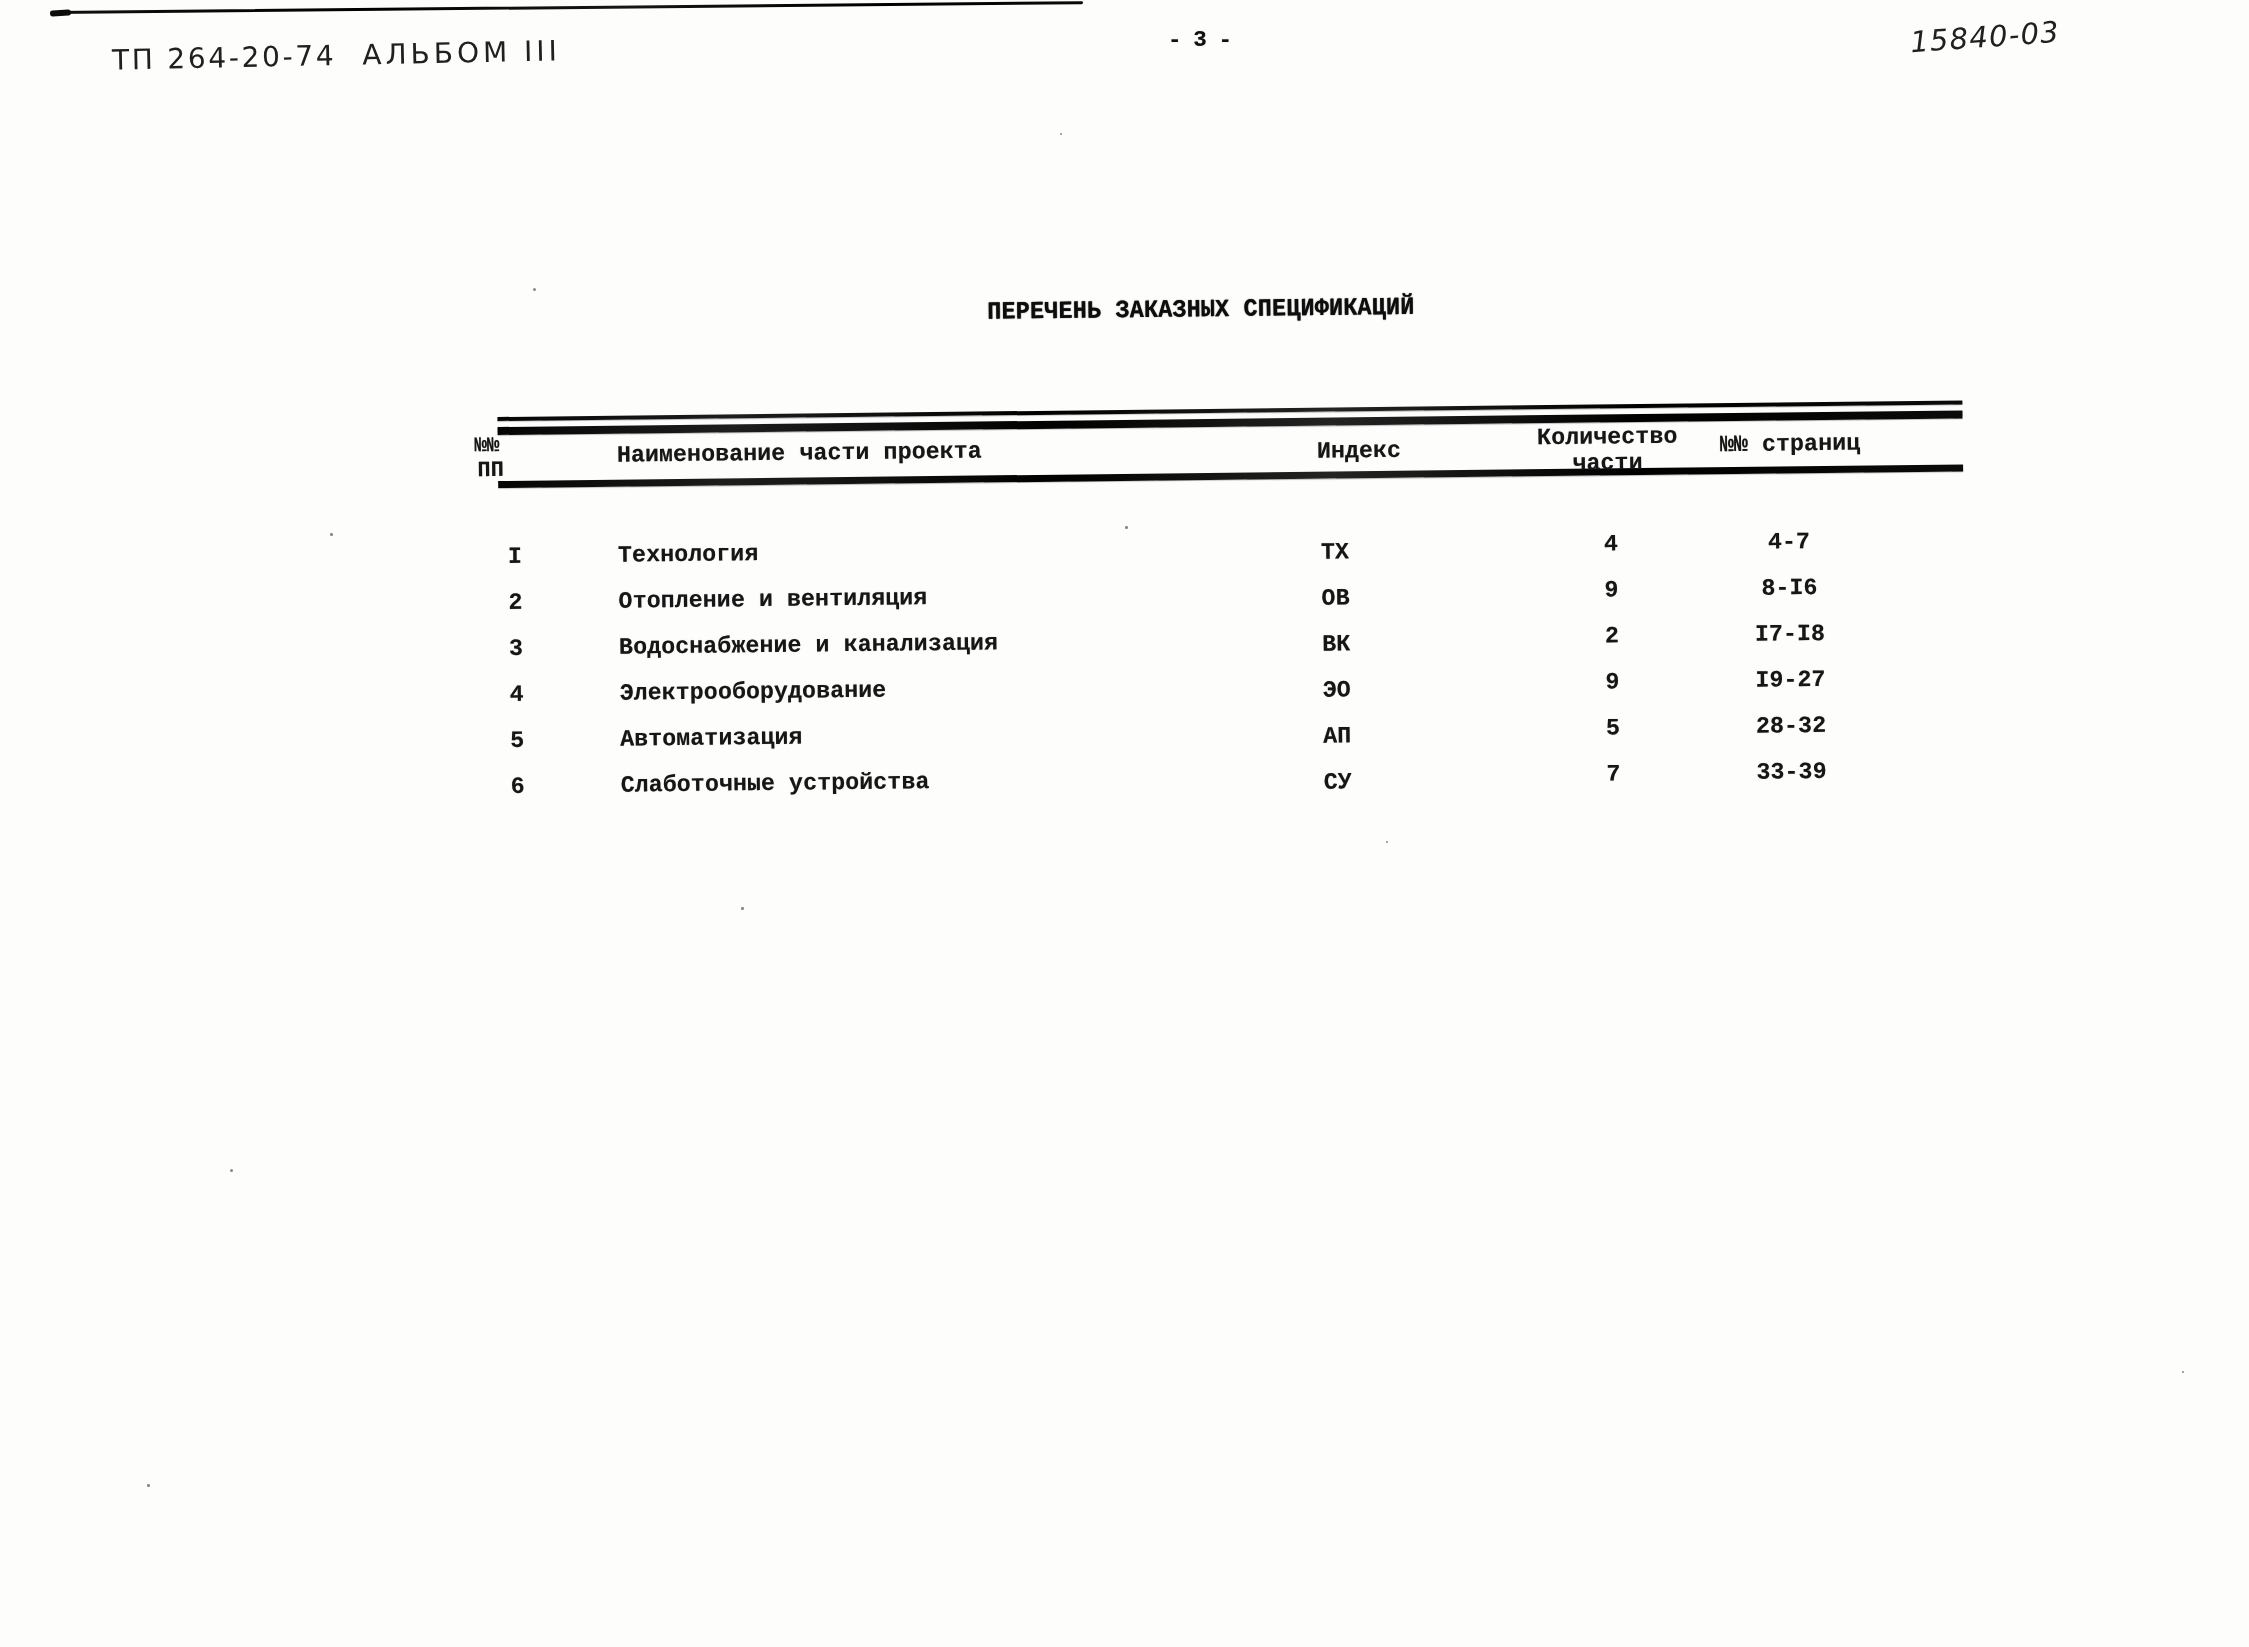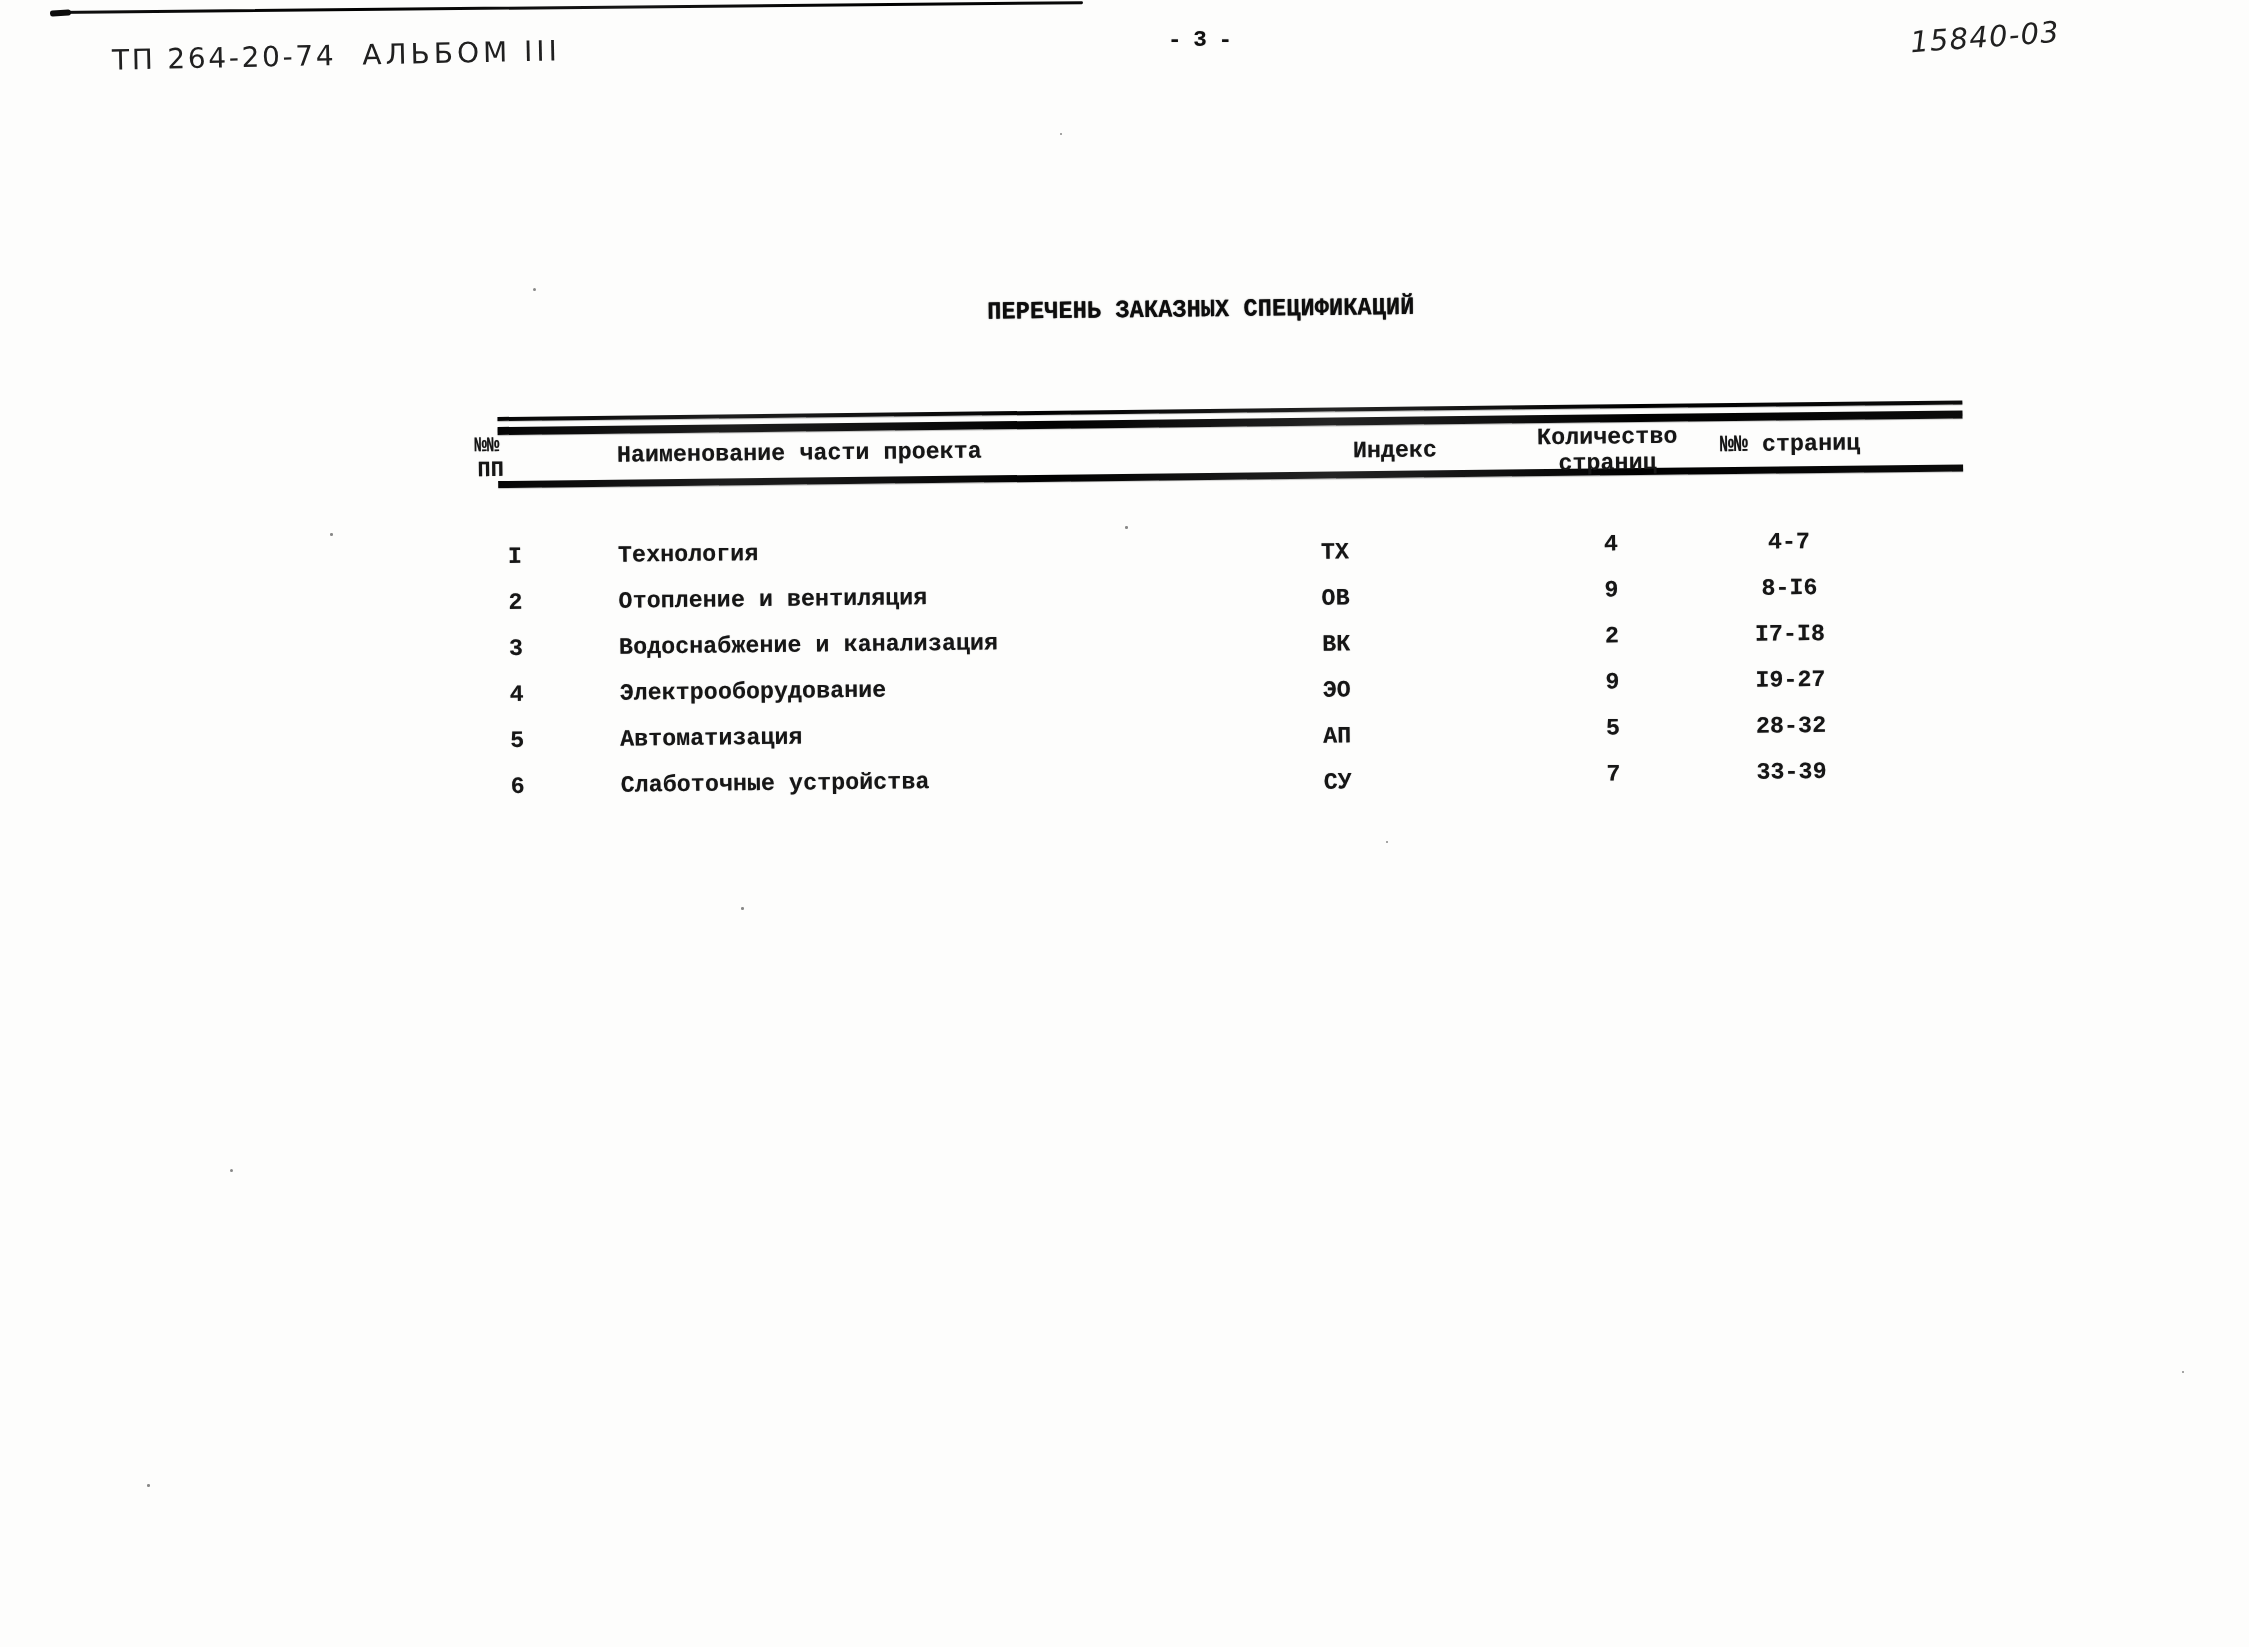--- a/index.html
+++ b/index.html
@@ -78,21 +78,21 @@
     box-shadow: 0 0.9px 0.9px rgba(0,0,0,0.25);
   }
   .rule-top-thin   { top: 147px; height: 4px; }
   .rule-top-thick  { top: 157px; height: 7.6px; }
   .rule-hdr-bottom { top: 211px; height: 6.7px; }
 
   .hdr { position: absolute; }
   .hdr-num1  { left: 2.7px;    top: 162px; font-size: 21px; }
   .hdr-num2  { left: 5.4px;   top: 187px; font-size: 22px; }
   .hdr-name  { left: 145px;  top: 174px; }
-  .hdr-index { left: 845px; top: 178px; margin-left: 36px; }
+  .hdr-index { left: 845px; top: 178px; }
   .hdr-sheets{ left: 1060px; top: 167px; width: 151px; text-align: center; line-height: 26px; white-space: normal; }
   .hdr-pages { left: 1248px; top: 176px; }
 
   .row { position: absolute; left: 0; width: 1552px; height: 31.5px; }
   .cell { position: absolute; top: 0; }
   .cell-num    { left: 35px; }
   .cell-name   { left: 145px; }
   .cell-index  { left: 848px; top: 5.4px; }
   .cell-sheets { left: 1102px; width: 72px; text-align: center; }
   .cell-pages  { left: 1260px; width: 112px; text-align: center; }
@@ -126,21 +126,21 @@
   <div class="rule rule-top-thin"></div>
   <div class="rule rule-top-thick"></div>
   <div class="rule rule-hdr-bottom"></div>
 
   <div class="hdr hdr-num1">№№</div>
   <div class="hdr hdr-num2">ПП</div>
   <div class="hdr hdr-name">Наименование части проекта</div>
   <div class="hdr hdr-index">Индекс</div>
   <div class="hdr hdr-sheets">
     <span>Количество</span><br>
-    <span>страниц</span>
+    <span>части</span>
   </div>
   <div class="hdr hdr-pages">№№ страниц</div>
 
   <div id="rows">
       <div class="row" style="top: 274px;">
         <span class="cell cell-num">I</span>
         <span class="cell cell-name">Технология</span>
         <span class="cell cell-index">ТХ</span>
         <span class="cell cell-sheets">4</span>
         <span class="cell cell-pages">4-7</span>

